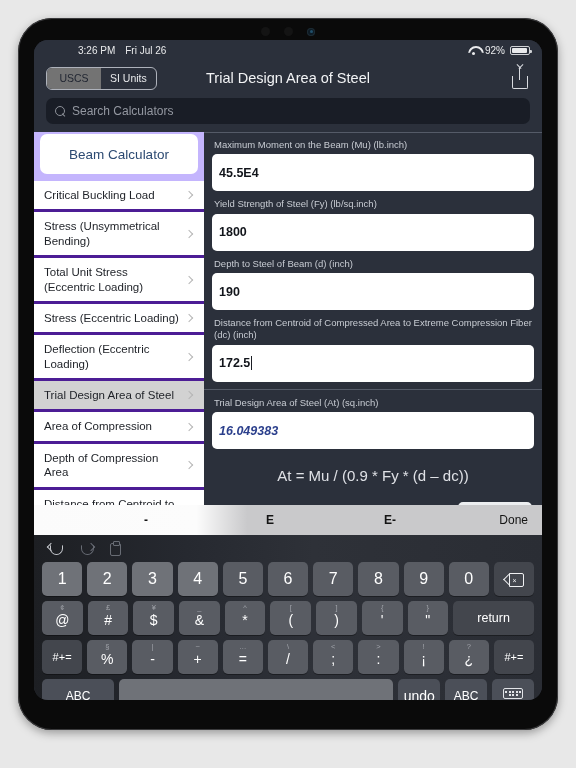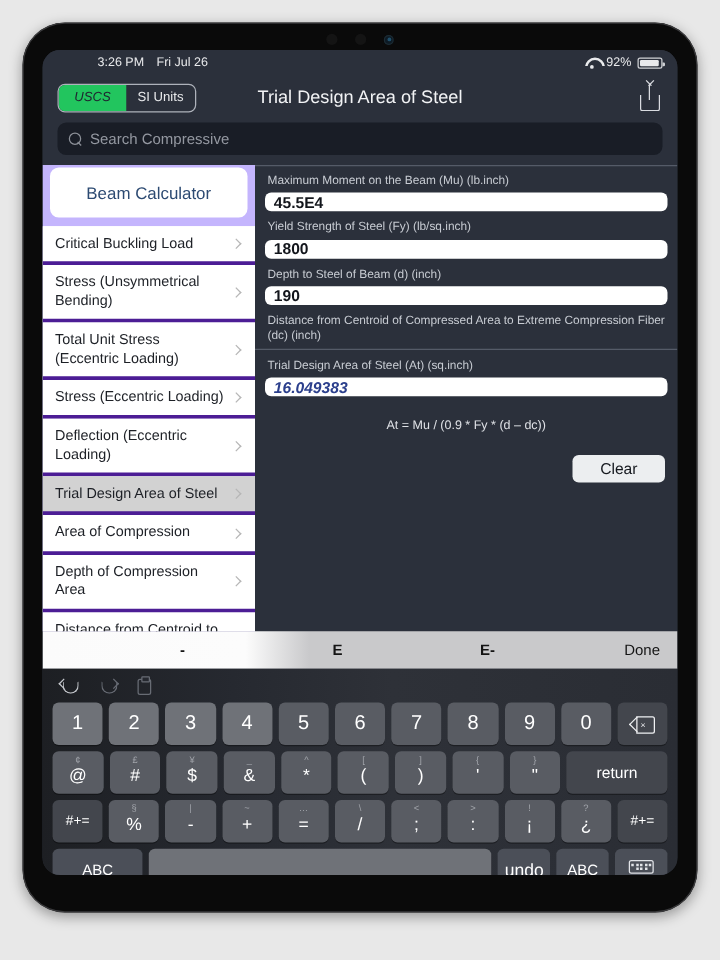--- a/index.html
+++ b/index.html
@@ -69,21 +69,21 @@
   }
   .segmented {
     display: flex; border: 1px solid #aeb2bb; border-radius: 6px;
     overflow: hidden; height: 23px; background: #2b303b;
   }
   .seg {
     display:flex; align-items:center; justify-content:center;
     min-width: 54px; padding: 0 9px; font-size: 10.5px; color: #e9eaec;
     cursor: default;
   }
-  .seg.active { background: #22c55e; color: #1f2430; font-weight: 400; font-style: italic; }
+  .seg.active { background: #737373; color: #1f2430; font-weight: 400; }
   .header-title {
     position: absolute; left: 0; right: 0; text-align: center;
     font-size: 14.5px; color: #f2f3f5; pointer-events: none;
   }
   .share-btn { margin-left:auto; width: 20px; height: 22px; position: relative; }
   .share-btn .box {
     position:absolute; left:2px; bottom:0; width:16px; height:13px;
     border:1.4px solid #d9dbe0; border-top: none; border-radius: 0 0 2px 2px;
   }
   .share-btn .arr {
@@ -128,31 +128,31 @@
   .li-label { font-size: 11.5px; color: #1d2026; line-height: 1.25; flex: 1; }
   .chev { width: 6px; height: 6px; border-right: 1.4px solid #b6b6b6;
           border-bottom: 1.4px solid #b6b6b6; transform: rotate(-45deg); flex: none;
           margin-right: 4px; }
 
   .form { flex: 1; padding: 7px 8px 0 8px; overflow: hidden; position: relative; }
   .form::before{ content:""; position:absolute; left:0; right:0; top:0; height:1px;
                  background:#555b68; }
   .field-label { font-size: 9.5px; color: #c8ccd3; margin: 0 0 3px 2px; line-height: 1.3; }
   .input {
-    height: 15px; background: #ffffff; border-radius: 5px;
+    height: 37px; background: #ffffff; border-radius: 5px;
     display: flex; align-items: center; padding: 0 7px;
     font-size: 12.5px; color: #12151b; font-weight: bold;
     margin-bottom: 7px; position: relative;
   }
   .input .caret {
     width: 1px; height: 14px; background: #1b1e25; margin-left: 1px;
   }
   .result-sep { height:1px; background:#555b68; margin: 3px -8px 7px -8px; }
   .result-val { color: #2b3f8c; font-style: italic; }
-  .formula { text-align:center; font-size: 10px; color: #dfe1e6; margin-top: 18px; }
+  .formula { text-align:center; font-size: 15px; color: #dfe1e6; margin-top: 18px; }
   .clear-row { display:flex; justify-content:flex-end; margin-top: 18px; padding-right: 2px;}
   .clear-btn {
     background: #eceef0; border-radius: 5px; padding: 4px 22px;
     font-size: 12.5px; color: #15181e;
   }
 
   
   .accessory {
     height: 30px; display:flex; align-items:center;
     background: linear-gradient(to right, #fbfbfb 0%, #fcfcfc 32%, #c9c9cb 42%, #c9c9cb 100%);
@@ -283,21 +283,21 @@
         <div class="header-title">Trial Design Area of Steel</div>
         <div class="share-btn">
           <span class="box"></span>
             <span class="arr"></span>
         </div>
       </div>
 
       <div class="searchwrap">
         <div class="searchbar">
           <span class="mag"></span>
-          <span class="search-ph">Search Compressive</span>
+          <span class="search-ph">Search Calculators</span>
         </div>
       </div>
 
       <div class="body">
 
         <div class="sidebar">
           <div class="beam-btn">Beam Calculator</div>
           <div class="list">
             <div class="list-item">
               <span class="li-label">Critical Buckling Load</span>
@@ -348,20 +348,24 @@
           <div class="input">
             <span>1800</span>
           </div>
 
           <div class="field-label">Depth to Steel of Beam (d) (inch)</div>
           <div class="input">
             <span>190</span>
           </div>
 
           <div class="field-label">Distance from Centroid of Compressed Area to Extreme Compression Fiber (dc) (inch)</div>
+          <div class="input">
+            <span>172.5</span>
+            <span class="caret"></span>
+          </div>
 
           <div class="result-sep"></div>
 
           <div class="field-label">Trial Design Area of Steel (At) (sq.inch)</div>
           <div class="input">
             <span class="result-val">16.049383</span>
           </div>
 
           <div class="formula">At = Mu / (0.9 * Fy * (d – dc))</div>
 

